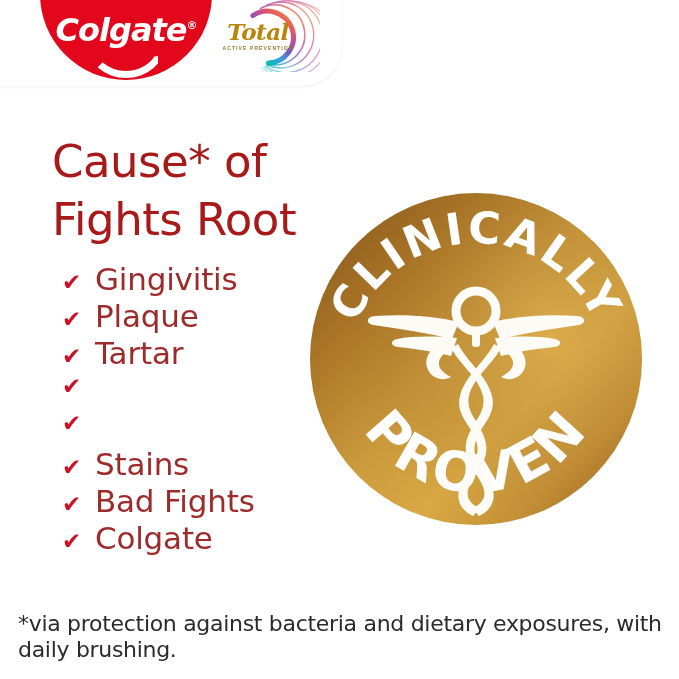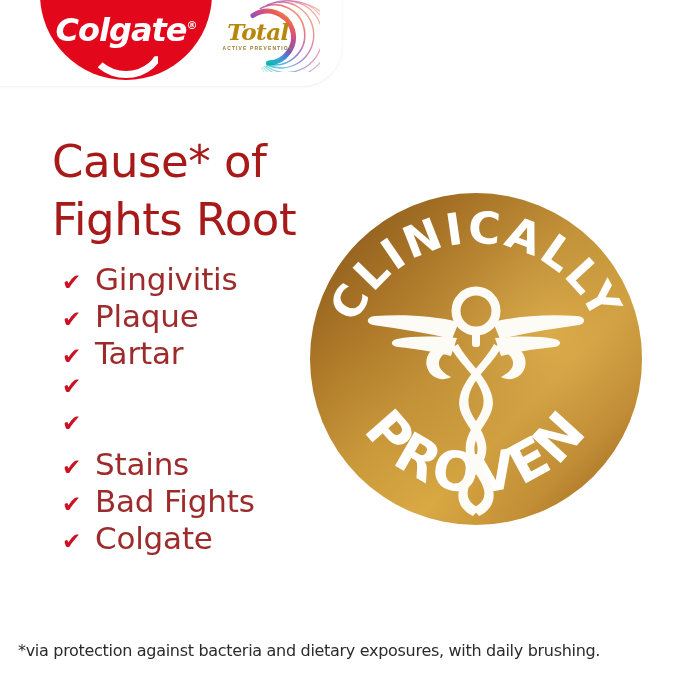--- a/index.html
+++ b/index.html
@@ -166,25 +166,25 @@
     top: 192px;
     width: 334px;
     height: 334px;
   }
   #badge-svg { display: block; width: 334px; height: 334px; }
 
   
   #footnote {
     position: absolute;
     left: 18px;
-    top: 641px;
+    top: 611px;
     width: 650px;
     color: #2b2b2b;
     font-family: "DejaVu Sans", sans-serif;
-    font-size: 16px;
+    font-size: 22px;
     line-height: 1.2;
     letter-spacing: -0.3px;
   }
 </style>
 </head>
 <body>
 
 <div id="brand-bar">
 
   <div id="colgate-logo">

